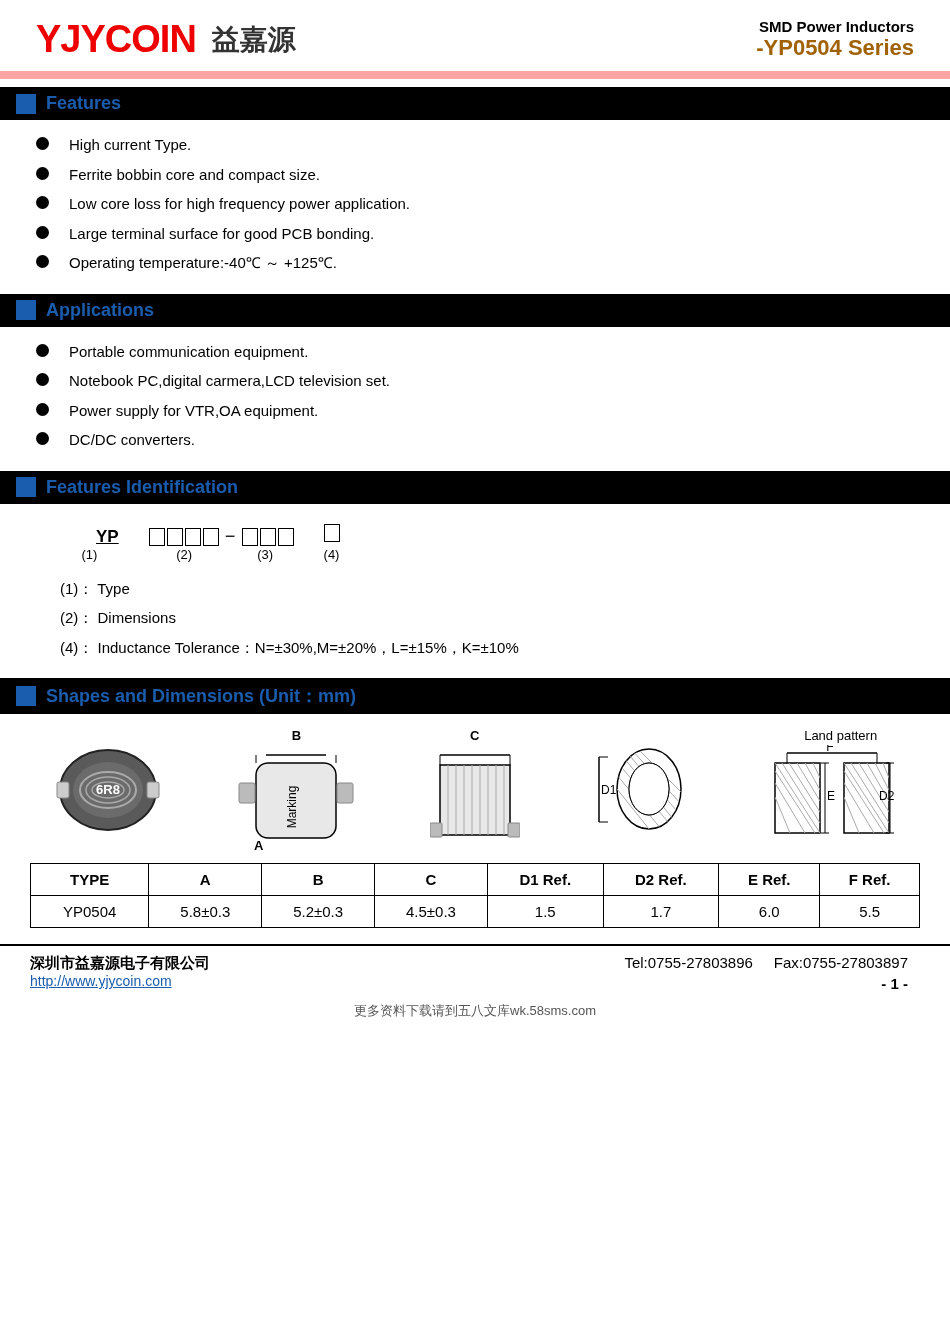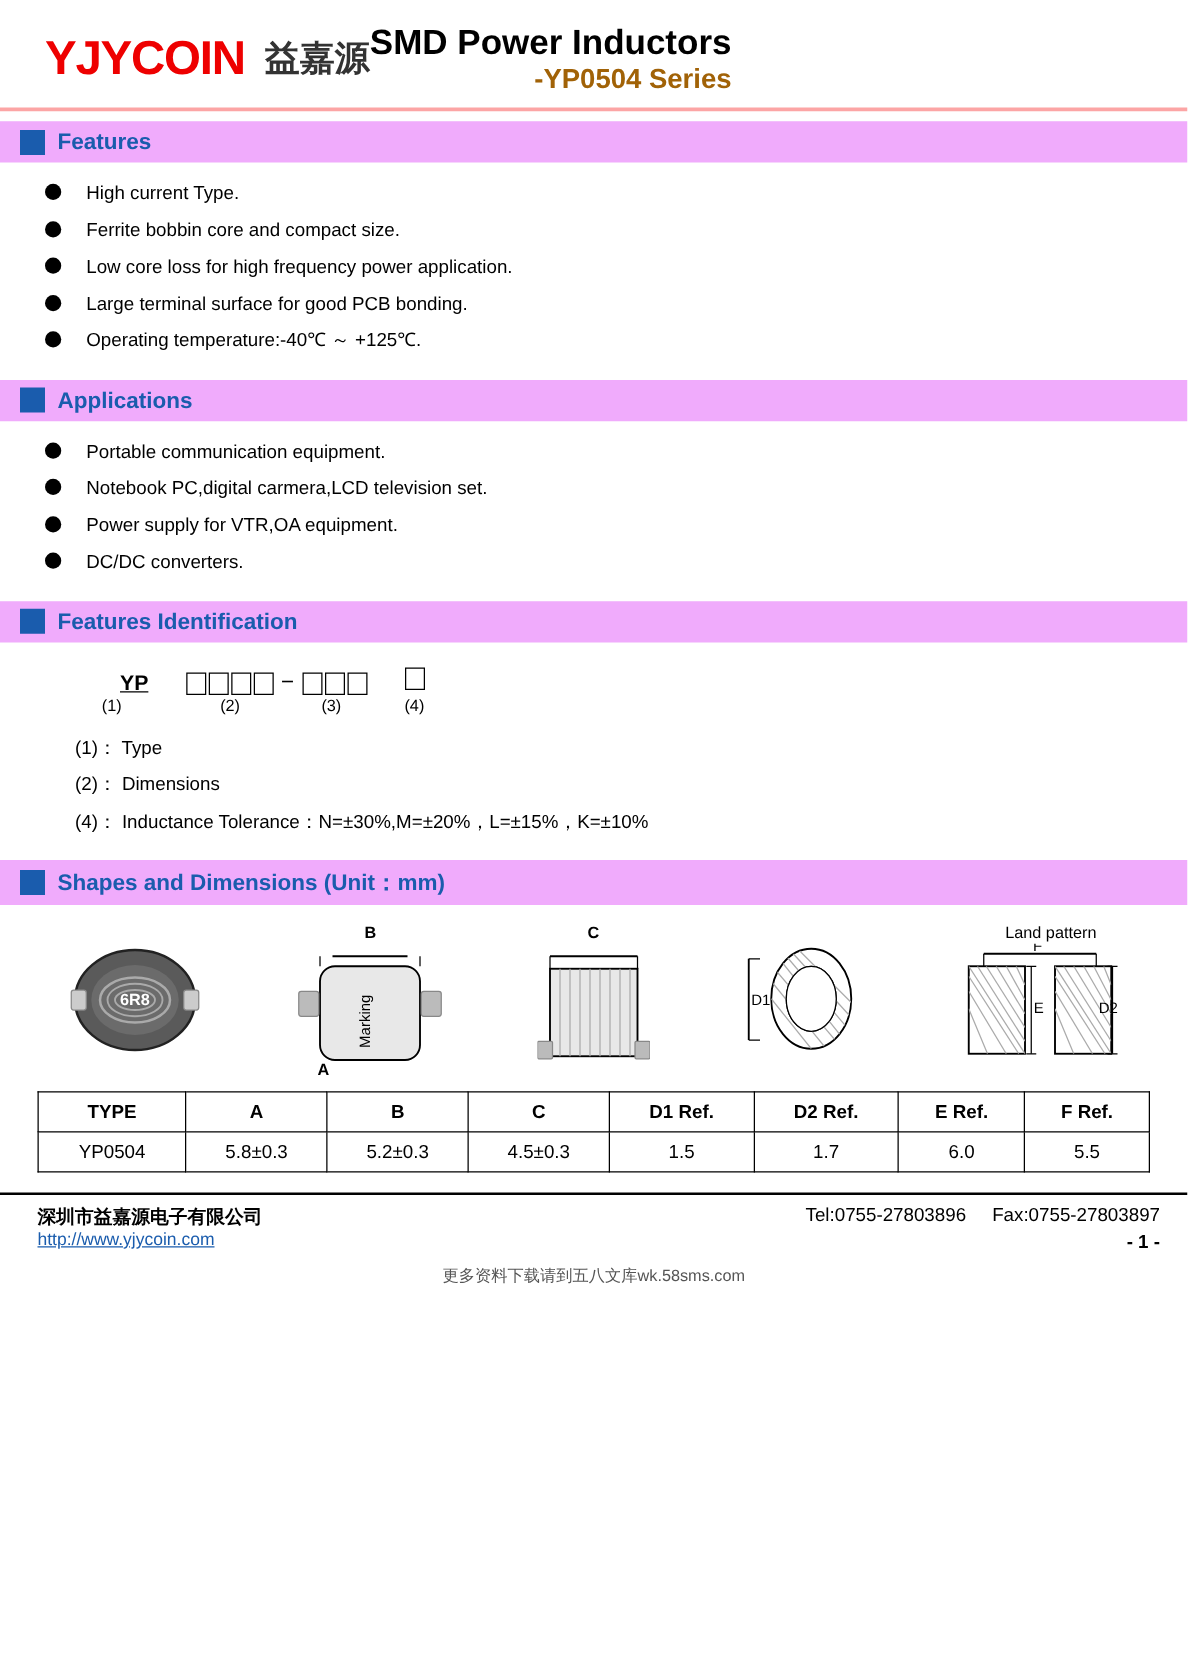--- a/index.html
+++ b/index.html
@@ -9,23 +9,24 @@
       background: #fff;
       color: #000;
       width: 950px;
       min-height: 1344px;
       padding: 0;
     }
 
     
     .header {
       display: flex;
+      justify-content: space-between;
       align-items: center;
       padding: 18px 36px 10px 36px;
-      border-bottom: 3px solid #fca5a5;
+      border-bottom: 8px solid #fca5a5;
       margin-bottom: 0;
     }
     .logo-area {
       display: flex;
       align-items: center;
       gap: 10px;
     }
     .logo-text-red {
       font-size: 38px;
       font-weight: 900;
@@ -36,33 +37,33 @@
     .logo-text-cn {
       font-size: 28px;
       color: #333;
       font-weight: bold;
       margin-left: 6px;
     }
     .header-title {
       text-align: right;
     }
     .header-title .line1 {
-      font-size: 28px;
+      font-size: 15px;
       font-weight: bold;
       color: #000;
     }
     .header-title .line2 {
       font-size: 22px;
       font-weight: bold;
       color: #a16207;
     }
 
     
     .section-bar {
-      background: #f0abfc;
+      background: #000000;
       padding: 6px 16px;
       display: flex;
       align-items: center;
       gap: 10px;
       margin-bottom: 10px;
       margin-top: 4px;
     }
     .section-bar .blue-square {
       width: 20px;
       height: 20px;
@@ -128,21 +129,21 @@
       background: #fff;
       font-weight: bold;
     }
     .dim-table td {
       font-weight: normal;
     }
 
     
     .footer {
       border-top: 2px solid #000;
-      padding: 8px 22px 4px 30px;
+      padding: 8px 42px 4px 30px;
       display: flex;
       justify-content: space-between;
       align-items: flex-start;
       margin-top: 10px;
     }
     .footer-left .company {
       font-size: 15px;
       font-weight: bold;
       color: #000;
     }

